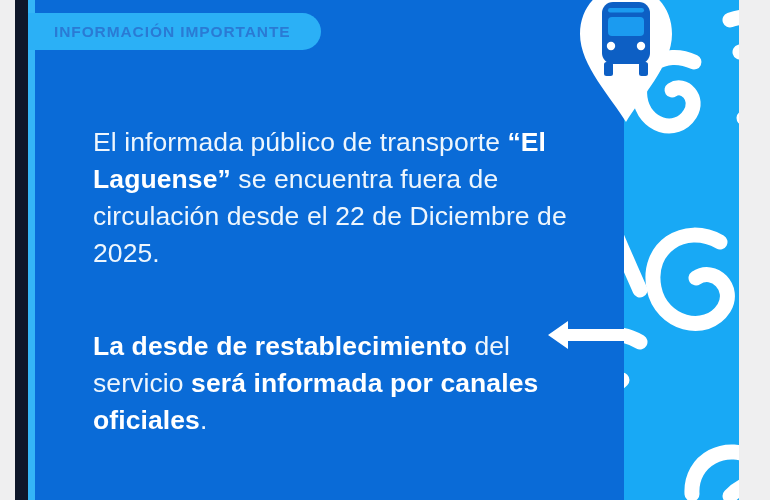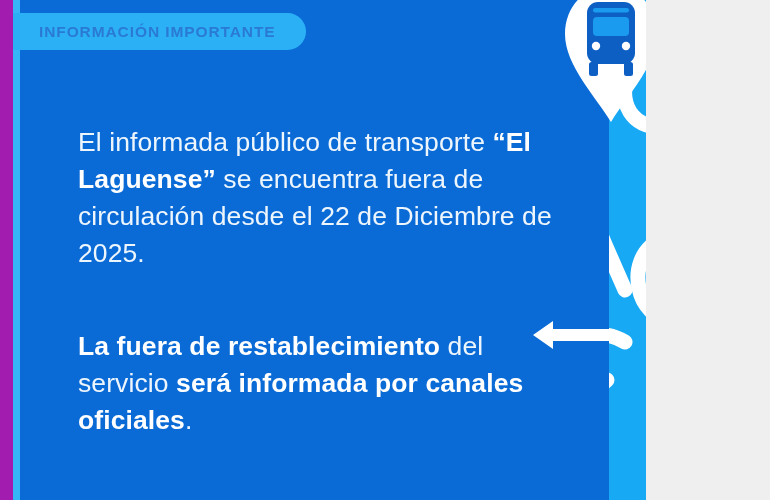--- a/index.html
+++ b/index.html
@@ -9,24 +9,25 @@
   }
   body {
     width: 770px;
     height: 500px;
     overflow: hidden;
     font-family: "Liberation Sans", sans-serif;
   }
 
   .screen {
     position: relative;
-    width: 646px;
+    width: 724px;
     height: 500px;
-    background: #a21caf;
+    background: #0f172a;
     overflow: hidden;
+    margin-left: 15px;
   }
 
   
   .edge-strip {
     position: absolute;
     left: 13px;
     top: 0;
     width: 7px;
     height: 500px;
     background: #35b6f7;
@@ -156,21 +157,21 @@
     </svg>
   </div>
 
   <div class="badge">
     <span class="badge-label">INFORMACIÓN IMPORTANTE</span>
   </div>
 
   <div class="copy">
     <p class="para first"><span>El informada público de transporte </span><b>“El Laguense”</b><span> se encuentra fuera de circulación desde el 22 de Diciembre de 2025.</span></p>
 
-    <p class="para second"><b>La fuera de restablecimiento</b><span> del servicio </span><b>será informada por canales oficiales</b><span>.</span></p>
+    <p class="para second"><b>La desde de restablecimiento</b><span> del servicio </span><b>será informada por canales oficiales</b><span>.</span></p>
   </div>
 
   <div class="pin">
     <svg viewBox="0 0 96 136" xmlns="http://www.w3.org/2000/svg">
       <path d="M48 -8 C22 -8 2 12 2 40 C2 72 34 104 48 128 C62 104 94 72 94 40 C94 12 74 -8 48 -8 Z" fill="#ffffff"></path>
       <g>
         <rect x="24" y="8" width="48" height="62" rx="11" fill="#0d5fc4"></rect>
         <rect x="30" y="14" width="36" height="4.5" rx="2.2" fill="#1b9bf0"></rect>
         <rect x="30" y="23" width="36" height="19" rx="4" fill="#1b9bf0"></rect>
         <circle cx="33" cy="52" r="4.2" fill="#ffffff"></circle>

